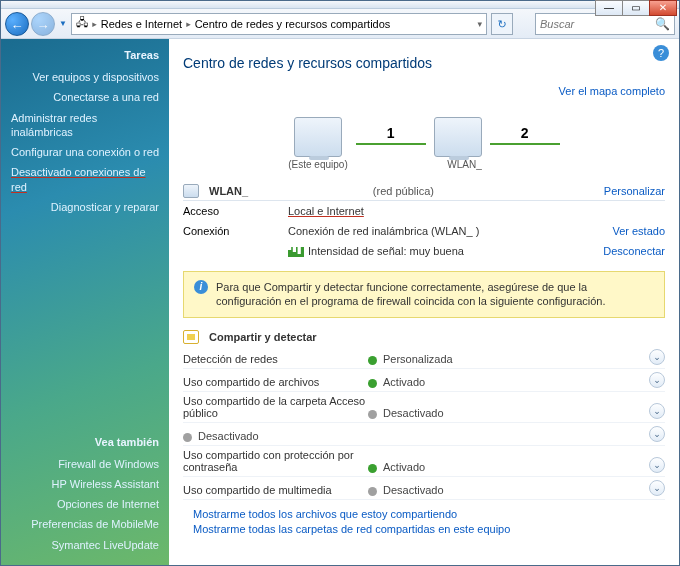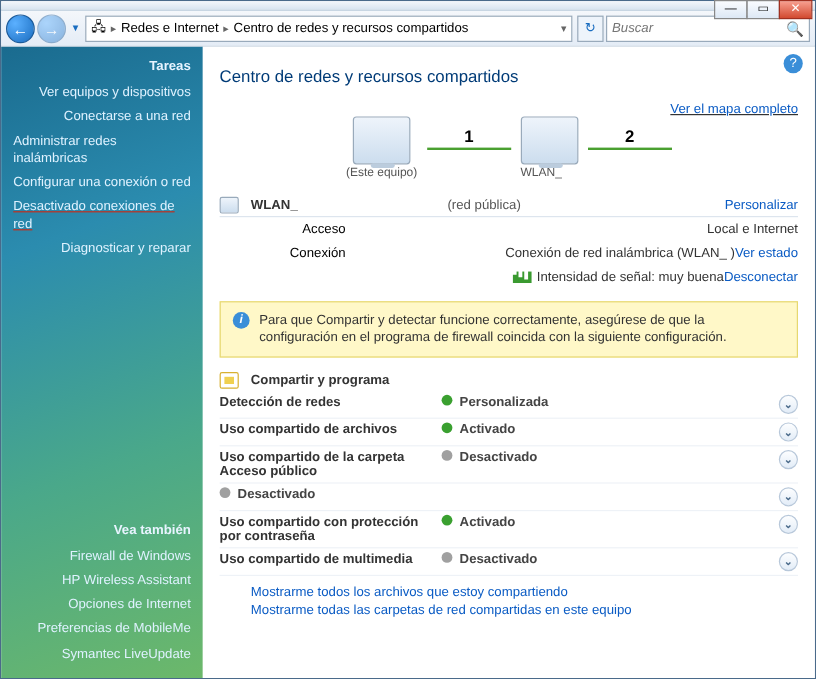--- a/index.html
+++ b/index.html
@@ -10,62 +10,62 @@
 .winbtn { width: 28px; height: 16px; font-size: 10px; text-align: center; line-height: 14px; border: 1px solid #888; background: linear-gradient(#fafcff,#dde8f5); margin-left: -1px; }
 .winbtn.close { background: linear-gradient(#f8a090,#d24a30); color: #fff; border-color: #a03020; }
 .navbar { height: 30px; background: linear-gradient(#f4f7fb,#e4ecf6); border-bottom: 1px solid #c8d4e2; display: flex; align-items: center; padding: 0 4px; gap: 2px; }
 .navbtn { width: 24px; height: 24px; border-radius: 50%; background: radial-gradient(circle at 30% 30%, #5bb0ff, #1a6dc0); color: #fff; font-size: 13px; text-align: center; line-height: 24px; border: 1px solid #1a5a9a; }
 .navbtn.disabled { opacity: .45; }
 .navdrop { width: 12px; font-size: 8px; color: #1a6dc0; text-align: center; }
 .addrbar { flex: 1; height: 22px; background: #fff; border: 1px solid #9ab; display: flex; align-items: center; font-size: 11px; padding: 0 4px; gap: 4px; }
 .crumb { color: #000; }
 .crumbsep { color: #666; font-size: 9px; }
 .addrref { width: 22px; height: 22px; border: 1px solid #9ab; background: #eef4fb; font-size: 11px; text-align: center; line-height: 20px; color: #1a6dc0; margin-left: 2px; }
-.search { width: 170px; height: 22px; border: 1px solid #9ab; background: #fff; margin-left: 0; display: flex; align-items: center; padding: 0 4px; }
+.search { width: 140px; height: 22px; border: 1px solid #9ab; background: #fff; margin-left: 20px; display: flex; align-items: center; padding: 0 4px; }
 .search input { border: none; outline: none; font-size: 11px; font-style: italic; color: #888; width: 100%; }
 .search .sicon { color: #1a6dc0; font-size: 12px; }
 .layout { display: flex; height: 526px; }
 .sidebar { width: 168px; background: linear-gradient(160deg,#1a6b8f 0%,#2b8caf 30%,#4aa88a 65%,#6cb86a 100%); color: #fff; font-size: 11px; padding: 10px 10px; display: flex; flex-direction: column; align-items: flex-end; }
 .sidebar .head { font-weight: bold; margin-bottom: 6px; color: #e8f4ff; }
 .sidebar a { display: block; color: #dff2ff; text-decoration: none; margin: 3px 0; line-height: 1.3; }
 .sidebar a.hl { text-decoration: underline; text-decoration-color: #c03020; }
 .sidebar .spacer { flex: 1; }
 .main { flex: 1; background: #fff; padding: 10px 14px 6px 14px; font-size: 11px; color: #333; position: relative; overflow: hidden; }
 .helpq { position: absolute; right: 10px; top: 6px; width: 16px; height: 16px; border-radius: 50%; background: #3a8ed8; color: #fff; font-size: 11px; text-align: center; line-height: 16px; }
 h1.page { color: #003b77; font-size: 14px; font-weight: normal; margin: 6px 0 14px 0; }
-.maprow { text-align: right; margin-bottom: 0; text-decoration: underline; }
+.maprow { text-align: right; margin-bottom: 20px; }
 .maplink { color: #0a5bc4; font-size: 11px; }
 .netmap { display: flex; align-items: center; justify-content: center; gap: 8px; margin-bottom: 12px; }
-.node { text-align: left; font-size: 10px; color: #555; }
+.node { text-align: right; font-size: 10px; color: #555; }
 .node .ico { width: 48px; height: 40px; margin: 0 auto 2px; position: relative; }
 .pc { background: linear-gradient(#eef4fb,#cde); border: 1px solid #9ab; border-radius: 3px; }
 .pc::after { content: ""; position: absolute; left: 14px; top: 38px; width: 20px; height: 4px; background: #bcd; border-radius: 2px; }
 .globe { border-radius: 50%; background: radial-gradient(circle at 35% 30%, #6ed0ff, #0a7ac0 70%); }
 .globe::after { content: ""; position: absolute; left: 8px; top: 10px; width: 14px; height: 10px; background: #3aa040; border-radius: 40% 60% 50% 50%; }
 .link { flex: 1; max-width: 70px; height: 2px; background: #4aa030; position: relative; }
 .link .num { position: absolute; top: -18px; left: 50%; transform: translateX(-50%); font-weight: bold; font-size: 14px; color: #000; }
 .section-hdr { display: flex; align-items: center; gap: 6px; border-bottom: 1px solid #dde5ee; padding: 2px 0; }
 .section-hdr .t { font-weight: bold; flex: 1; }
 .section-hdr .sub { color: #555; }
 .rightlink { color: #0a5bc4; }
-.kv { display: flex; padding: 4px 0; text-align: right; }
+.kv { display: flex; padding: 4px 0; }
 .kv .k { width: 105px; color: #000; }
 .kv .v { flex: 1; }
 .kv .r { color: #0a5bc4; }
-.underred { text-decoration-color: #c03020; }
+.underred { text-decoration: underline; text-decoration-color: #c03020; }
 .sigbars { display: inline-block; width: 16px; height: 10px; background: linear-gradient(to right,#3a9a30 0 100%); clip-path: polygon(0 70%,20% 70%,20% 100%,30% 100%,30% 50%,50% 50%,50% 100%,60% 100%,60% 30%,80% 30%,80% 100%,100% 100%,100% 0,0 0); transform: scaleY(-1); vertical-align: middle; margin-right: 4px; }
 .info-band { background: #fff8c8; border: 1px solid #e6d870; padding: 8px 10px; margin: 10px 0; display: flex; gap: 8px; font-size: 11px; color: #333; line-height: 1.3; }
 .info-band .ii { width: 14px; height: 14px; border-radius: 50%; background: #3a8ed8; color: #fff; font-size: 10px; text-align: center; line-height: 14px; flex-shrink: 0; font-style: italic; font-weight: bold; }
-.sharing .row { display: flex; align-items: flex-start; padding: 3px 0; border-bottom: 1px solid #eef2f7; font-weight: bold; }
+.sharing .row { display: flex; align-items: flex-end; padding: 3px 0; border-bottom: 1px solid #eef2f7; }
 .sharing .row .lbl { width: 185px; }
 .sharing .row .dot { width: 9px; height: 9px; border-radius: 50%; margin-right: 6px; }
 .dot.on { background: #3aa030; } .dot.off { background: #a0a0a0; }
 .sharing .row .st { flex: 1; color: #444; }
 .chev { width: 16px; height: 16px; border: 1px solid #b8c8da; border-radius: 50%; background: linear-gradient(#fdfeff,#e2ecf7); text-align: center; font-size: 9px; color: #4a6a8a; line-height: 14px; }
-.footlinks a { color: #0a5bc4; display: block; margin: 3px 16px; padding-left: 10px; }
+.footlinks a { color: #0a5bc4; display: block; margin: 3px 0; padding-left: 10px; }
 .minicon { width: 16px; height: 14px; display: inline-block; vertical-align: middle; margin-right: 4px; }
 .mi-pc { background: linear-gradient(#eef4fb,#cde); border: 1px solid #9ab; border-radius: 2px; }
 .mi-share { background: #fff; border: 1px solid #d8b030; border-radius: 2px; position: relative; }
 .mi-share::after { content:""; position:absolute; left:3px; top:3px; width:8px; height:6px; background:#f0d050; }
 </style>
 </head>
 <body>
 
 <div class="window">
   <div class="titlebar">
@@ -160,21 +160,21 @@
         <a class="r">Desconectar</a>
       </div>
 
       <div class="info-band">
         <div class="ii">i</div>
         <div>Para que Compartir y detectar funcione correctamente, asegúrese de que la configuración en el programa de firewall coincida con la siguiente configuración.</div>
       </div>
 
       <div class="section-hdr" style="border:none">
         <span class="minicon mi-share"></span>
-        <span class="t">Compartir y programa</span>
+        <span class="t">Compartir y detectar</span>
       </div>
 
       <div class="sharing">
         <div class="row">
             <div class="lbl">Detección de redes</div>
             <div class="dot on"></div>
             <div class="st">Personalizada</div>
             <div class="chev">⌄</div>
           </div>
         <div class="row">

